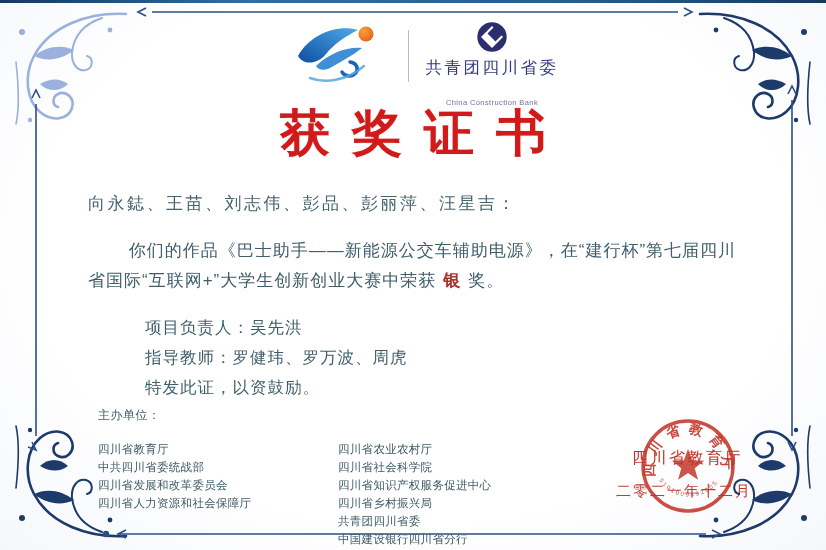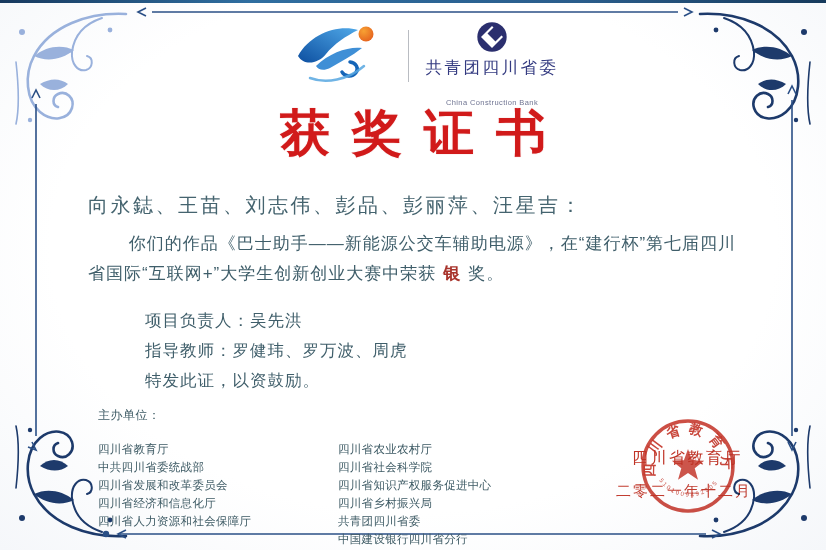--- a/index.html
+++ b/index.html
@@ -24,21 +24,21 @@
   
   .title{
     position:absolute;left:0;right:0;top:100px;margin:0;text-align:center;
     font-family:Liberation Serif, serif;font-weight:700;
     font-size:50px;color:#d11a1a;letter-spacing:22px;padding-left:22px;
     text-shadow:0 0 1px rgba(190,10,10,.45);
   }
 
   
   .content{position:absolute;left:88px;top:192px;width:658px;color:#3f5e6a;}
-  .recipients{font-size:20px;letter-spacing:2.5px;margin:0 0 10px;color:#45646f;}
+  .recipients{font-size:17px;letter-spacing:2.5px;margin:0 0 21px;color:#45646f;}
   .bodytext{font-size:17px;line-height:30px;text-indent:2.4em;letter-spacing:1px;margin:0;}
   .award{color:#a8342c;margin:0 7px;font-weight:600;}
   .info{font-size:16.5px;line-height:30px;margin:0 0 0 57px;letter-spacing:1px;}
   .info.first{margin-top:16px;}
 
   
   .organizers{position:absolute;left:98px;top:406px;color:#3d5a64;}
   .org-label{font-size:12px;line-height:18px;margin-bottom:16px;letter-spacing:.5px;}
   .org-cols{display:flex;}
   .org-col{line-height:18px;font-size:11.5px;letter-spacing:.3px;}
@@ -144,21 +144,20 @@
     <p class="info">特发此证，以资鼓励。</p>
   </div>
 
   <div class="organizers">
     <div class="org-label">主办单位：</div>
     <div class="org-cols">
       <div class="org-col c1">
         <div class="org-item">四川省教育厅</div>
         <div class="org-item">中共四川省委统战部</div>
         <div class="org-item">四川省发展和改革委员会</div>
-        <div class="org-item">四川省经济和信息化厅</div>
         <div class="org-item">四川省人力资源和社会保障厅</div>
       </div>
       <div class="org-col c2">
         <div class="org-item">四川省农业农村厅</div>
         <div class="org-item">四川省社会科学院</div>
         <div class="org-item">四川省知识产权服务促进中心</div>
         <div class="org-item">四川省乡村振兴局</div>
         <div class="org-item">共青团四川省委</div>
         <div class="org-item">中国建设银行四川省分行</div>
       </div>

